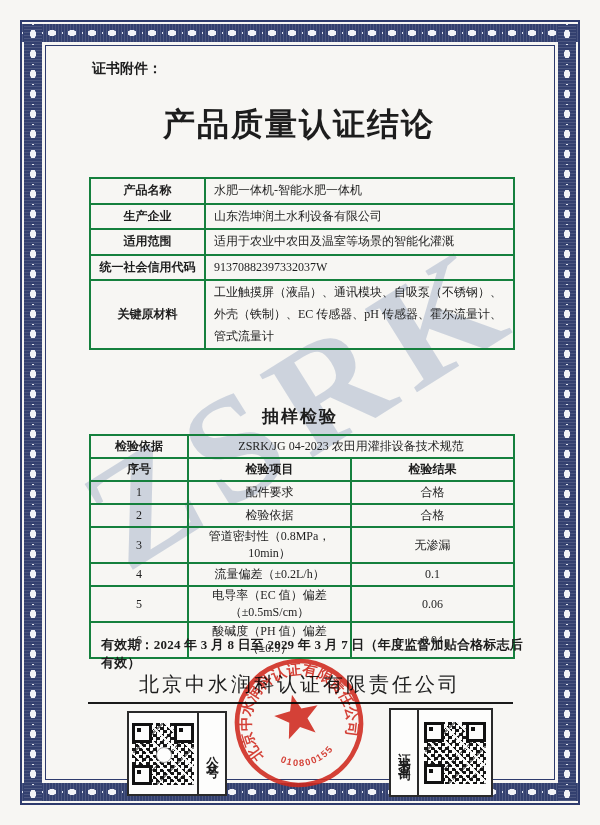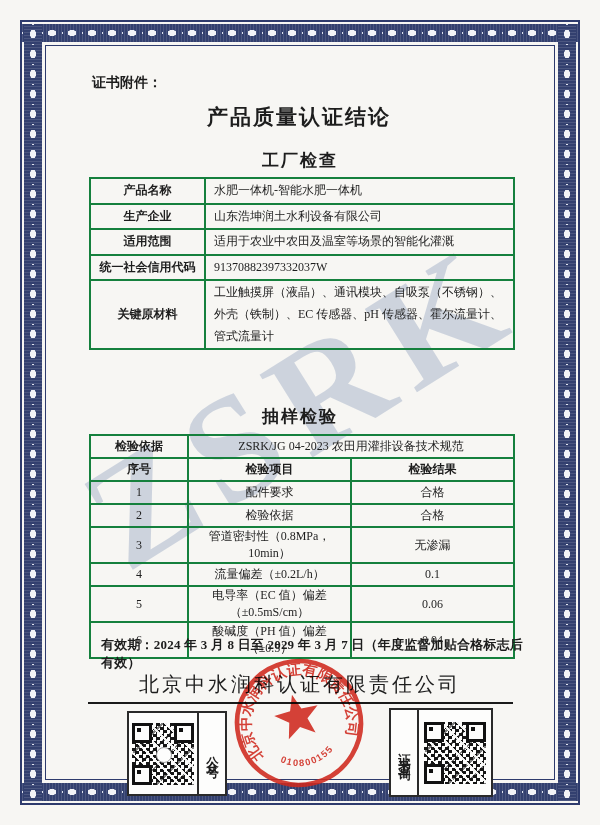--- a/index.html
+++ b/index.html
@@ -31,23 +31,23 @@
   .watermark{
     position:absolute;left:30px;top:330px;width:540px;z-index:1;
     text-align:center;font-size:150px;font-weight:bold;letter-spacing:16px;
     font-family:"Liberation Serif","DejaVu Serif",serif;
     color:rgba(136,156,187,0.38);transform:rotate(-32deg);transform-origin:50% 50%;
     user-select:none;pointer-events:none;line-height:1;
   }
 
   .content{position:absolute;inset:0;z-index:2;}
 
-  .attachment{position:absolute;left:92px;top:74px;font-size:14px;font-weight:bold;}
+  .attachment{position:absolute;left:92px;top:60px;font-size:14px;font-weight:bold;}
   .main-title{position:absolute;left:0;width:598px;top:103px;text-align:center;
-    font-size:21px;font-weight:bold;letter-spacing:2px;
+    font-size:32px;font-weight:bold;letter-spacing:2px;
     font-family:"Liberation Sans","DejaVu Sans",sans-serif;}
   .sec-title{position:absolute;left:0;width:600px;text-align:center;
     font-size:17px;font-weight:bold;letter-spacing:2px;}
   .sec1{top:149px;} .sec2{top:405px;}
 
   table{border-collapse:collapse;table-layout:fixed;position:absolute;background:transparent;}
   td{border:2px solid #15803d;font-size:12px;overflow:hidden;}
   .t-factory{left:89px;top:177px;width:426px;}
   .t-factory td.lbl{width:109px;text-align:center;font-weight:bold;padding:0 2px;}
   .t-factory td.val{padding:1px 8px;line-height:1.8;}
@@ -101,21 +101,20 @@
   <div class="band band-left"></div>
   <div class="band band-right"></div>
   <div class="border-inner"></div>
 
   <div class="watermark">ZSRK</div>
 
   <div class="content">
 
     <div class="attachment">证书附件：</div>
     <div class="main-title">产品质量认证结论</div>
-    <div class="sec-title sec1">工厂检查</div>
 
     <table class="t-factory">
       <tbody>
           <tr class="h25">
         <td class="lbl">产品名称</td>
         <td class="val">水肥一体机-智能水肥一体机</td>
       </tr>
       <tr class="h25">
         <td class="lbl">生产企业</td>
         <td class="val">山东浩坤润土水利设备有限公司</td>

